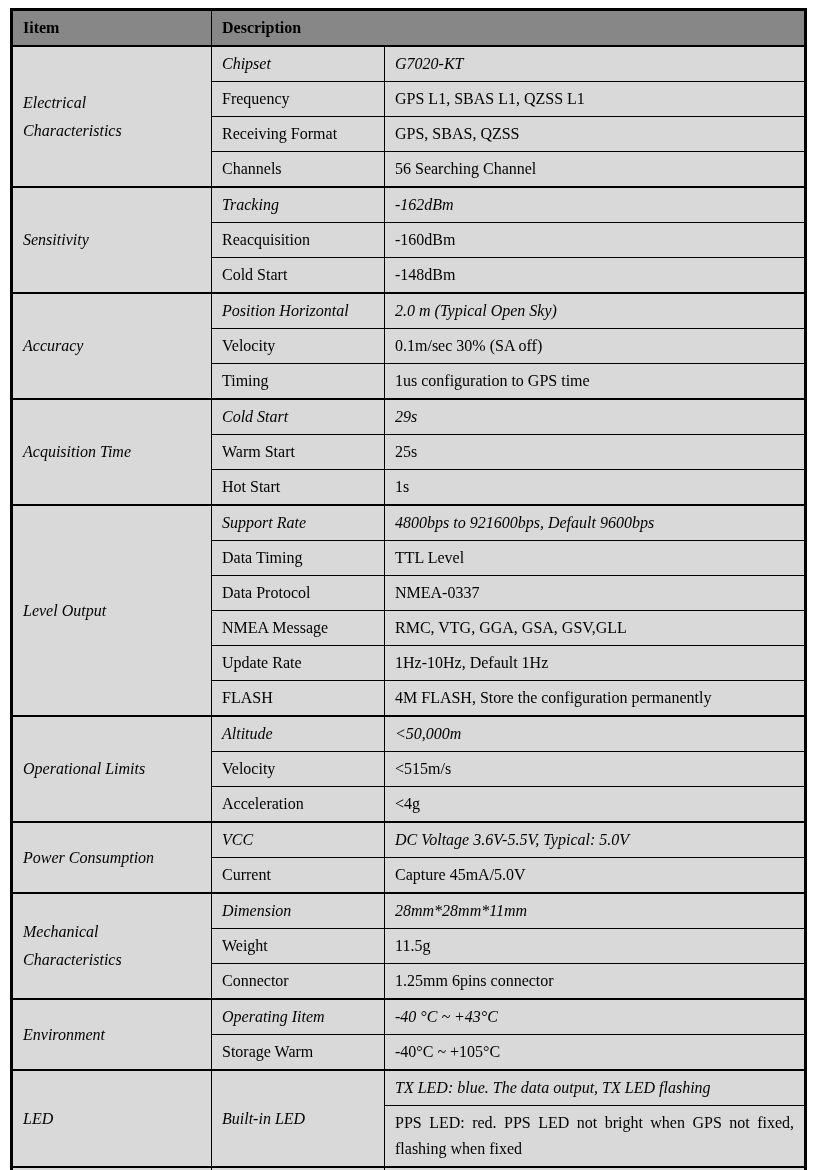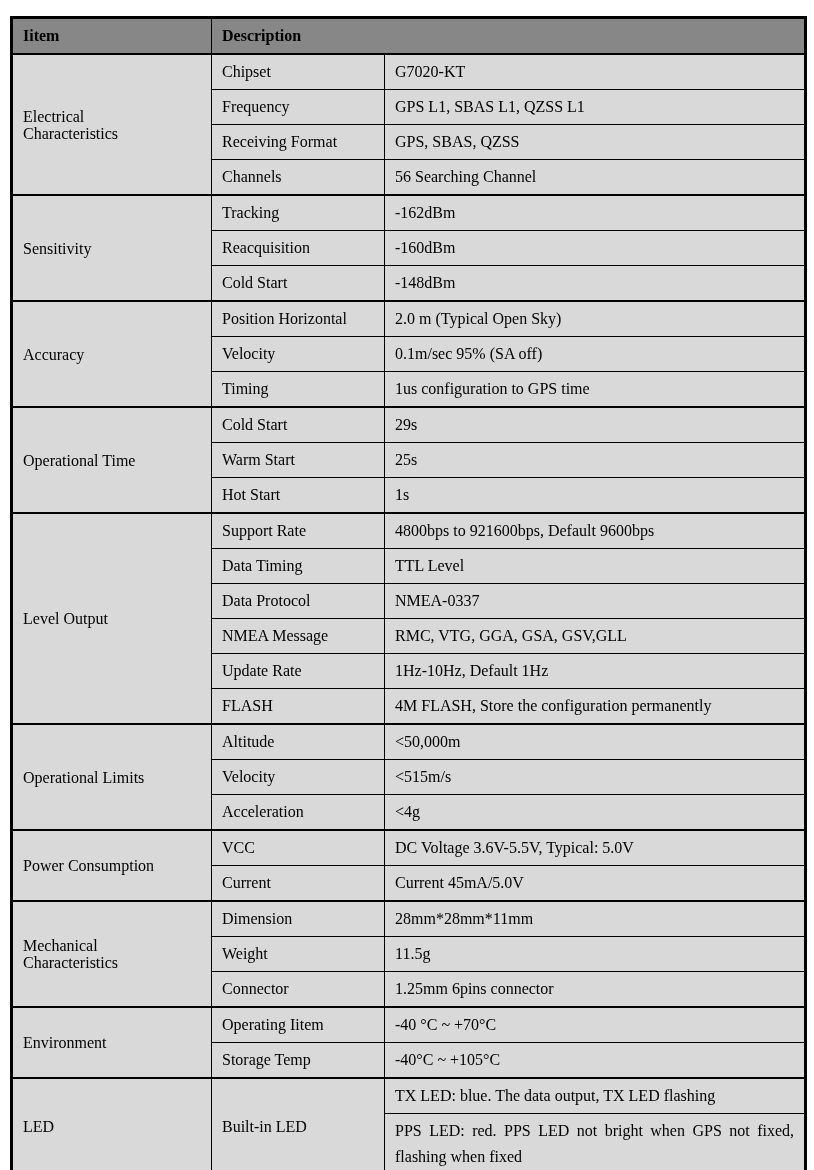--- a/index.html
+++ b/index.html
@@ -4,21 +4,21 @@
 <style>
   html, body {
     margin: 0;
     padding: 0;
     background: #ffffff;
   }
   .page {
     width: 814px;
     height: 1170px;
     box-sizing: border-box;
-    padding: 16px 10px;
+    padding: 8px 10px;
     background: #ffffff;
     font-family: "Liberation Serif", "DejaVu Serif", serif;
     color: #000000;
   }
   table.spec {
     border-collapse: collapse;
     table-layout: fixed;
     width: 794px;
     border: 3px solid #000000;
   }
@@ -40,31 +40,32 @@
     height: 26px;
     border-bottom: 2px solid #000000;
   }
   table.spec td {
     background: #d9d9d9;
     height: 26px;
     line-height: 24px;
   }
   table.spec td.cat {
     white-space: pre-line;
-    line-height: 17px;
+    line-height: 28px;
     margin-top: 23px;
   }
   table.spec td.val {
     text-align: justify;
     line-height: 26px;
     margin-top: 27px;
   }
   
   table.spec tr.group-start td {
     border-top: 2px solid #000000;
+    font-style: italic;
   }
 </style>
 </head>
 <body>
 
 <div class="page">
   <table class="spec">
     <colgroup>
       <col class="c1">
       <col class="c2">
@@ -108,28 +109,28 @@
           <td class="lbl">Cold Start</td>
           <td class="val">-148dBm</td>
         </tr>
         <tr class="group-start">
           <td class="cat" rowspan="3">Accuracy</td>
           <td class="lbl">Position Horizontal</td>
           <td class="val">2.0 m (Typical Open Sky)</td>
         </tr>
         <tr>
           <td class="lbl">Velocity</td>
-          <td class="val">0.1m/sec 95% (SA off)</td>
+          <td class="val">0.1m/sec 30% (SA off)</td>
         </tr>
         <tr>
           <td class="lbl">Timing</td>
           <td class="val">1us configuration to GPS time</td>
         </tr>
         <tr class="group-start">
-          <td class="cat" rowspan="3">Operational Time</td>
+          <td class="cat" rowspan="3">Acquisition Time</td>
           <td class="lbl">Cold Start</td>
           <td class="val">29s</td>
         </tr>
         <tr>
           <td class="lbl">Warm Start</td>
           <td class="val">25s</td>
         </tr>
         <tr>
           <td class="lbl">Hot Start</td>
           <td class="val">1s</td>
@@ -172,43 +173,43 @@
           <td class="lbl">Acceleration</td>
           <td class="val">&lt;4g</td>
         </tr>
         <tr class="group-start">
           <td class="cat" rowspan="2">Power Consumption</td>
           <td class="lbl">VCC</td>
           <td class="val">DC Voltage 3.6V-5.5V, Typical: 5.0V</td>
         </tr>
         <tr>
           <td class="lbl">Current</td>
-          <td class="val">Current 45mA/5.0V</td>
+          <td class="val">Capture 45mA/5.0V</td>
         </tr>
         <tr class="group-start">
           <td class="cat" rowspan="3">Mechanical
 Characteristics</td>
           <td class="lbl">Dimension</td>
           <td class="val">28mm*28mm*11mm</td>
         </tr>
         <tr>
           <td class="lbl">Weight</td>
           <td class="val">11.5g</td>
         </tr>
         <tr>
           <td class="lbl">Connector</td>
           <td class="val">1.25mm 6pins connector</td>
         </tr>
         <tr class="group-start">
           <td class="cat" rowspan="2">Environment</td>
           <td class="lbl">Operating Iitem</td>
-          <td class="val">-40 °C ~ +70°C</td>
-        </tr>
-        <tr>
-          <td class="lbl">Storage Temp</td>
+          <td class="val">-40 °C ~ +43°C</td>
+        </tr>
+        <tr>
+          <td class="lbl">Storage Warm</td>
           <td class="val">-40°C ~ +105°C</td>
         </tr>
         <tr class="group-start">
           <td class="cat" rowspan="2">LED</td>
           <td class="lbl" rowspan="2">Built-in LED</td>
           <td class="val">TX LED: blue. The data output, TX LED flashing</td>
         </tr>
         <tr>
           <td class="val">PPS LED: red. PPS LED not bright when GPS not fixed, flashing when fixed</td>
         </tr>

